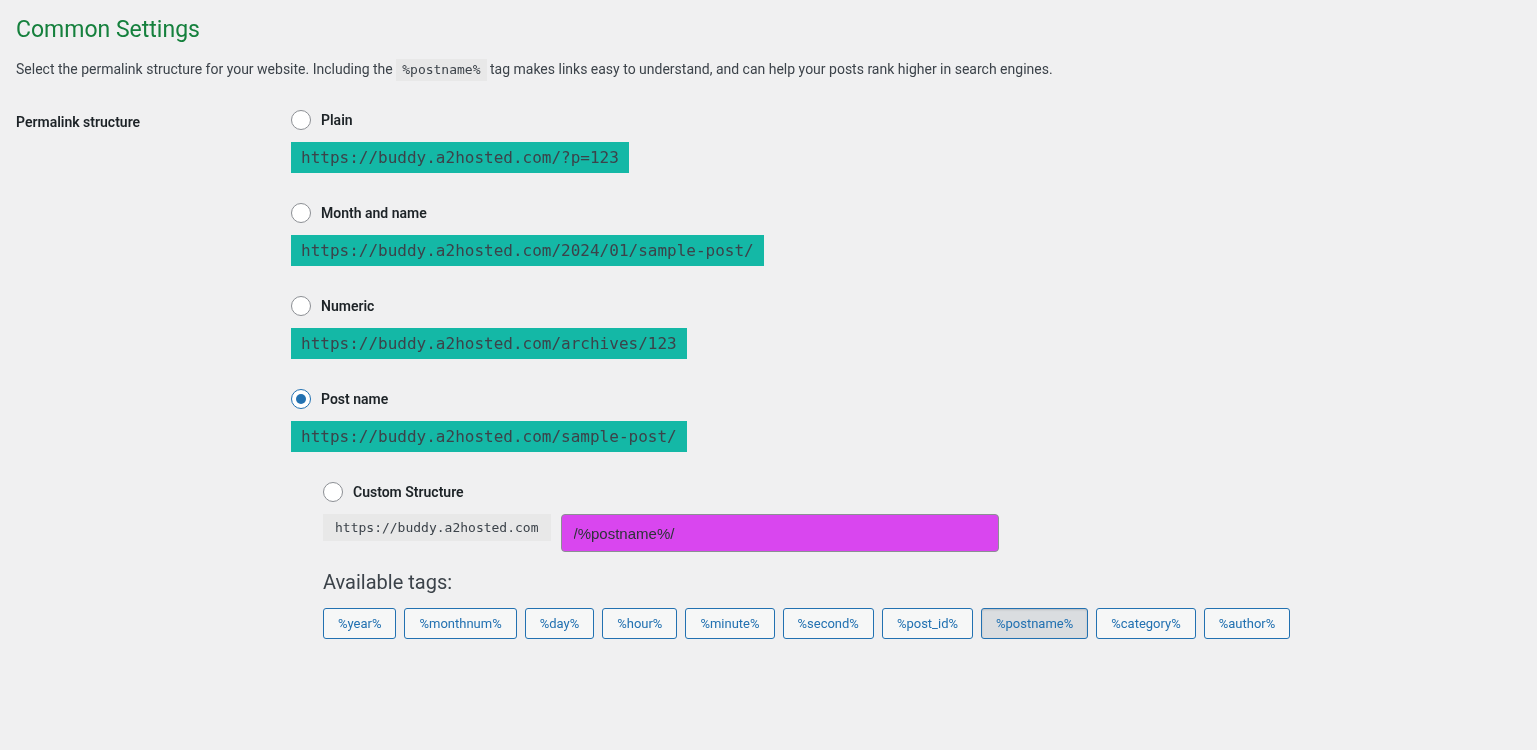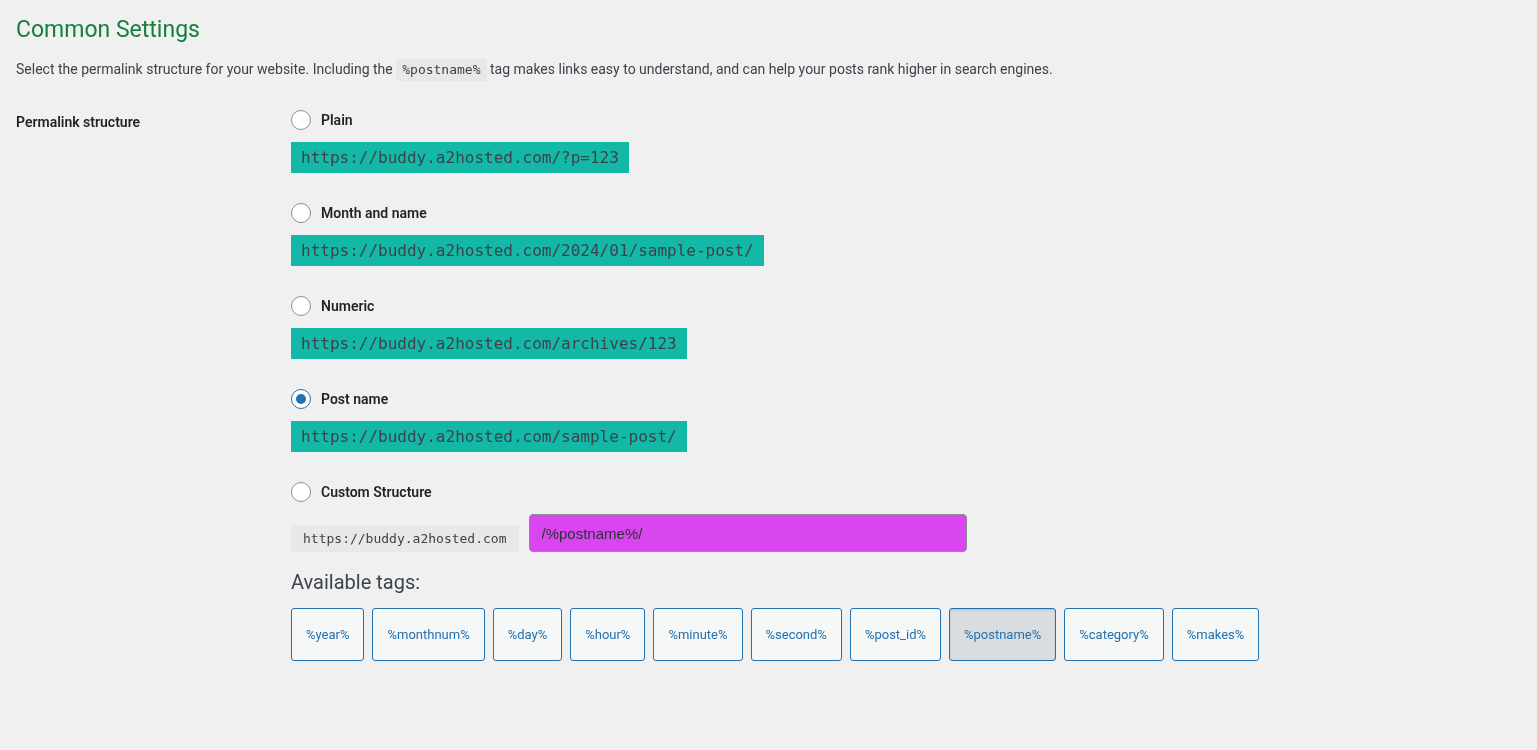--- a/index.html
+++ b/index.html
@@ -48,20 +48,21 @@
     color: #1d2327;
   }
   .form-fields-col {
     flex: 1;
   }
   .option-block {
     margin-bottom: 30px;
   }
   .option-block:last-of-type {
     margin-bottom: 0;
+    margin-left: 32px;
   }
   .option-head {
     display: flex;
     align-items: center;
     margin-bottom: 12px;
   }
   .radio {
     appearance: none;
     width: 20px;
     height: 20px;
@@ -94,21 +95,21 @@
     display: inline-block;
     background: #14b8a6;
     padding: 6px 10px;
     font-family: Consolas, Monaco, monospace;
     font-size: 16px;
     color: #3c434a;
     white-space: nowrap;
   }
   .custom-row {
     display: flex;
-    align-items: flex-end;
+    align-items: flex-start;
     gap: 10px;
     margin-bottom: 18px;
   }
   .prefix-box {
     display: inline-flex;
     align-items: center;
     background: #e8e8e8;
     padding: 6px 12px;
     font-family: Consolas, Monaco, monospace;
     font-size: 13px;
@@ -132,21 +133,21 @@
   .tag-row {
     display: flex;
     gap: 8px;
     flex-wrap: wrap;
   }
   .tag-btn {
     border: 1px solid #2271b1;
     background: #f6f7f7;
     color: #2271b1;
     border-radius: 3px;
-    padding: 18px 14px;
+    padding: 7px 14px;
     font-size: 13px;
     cursor: pointer;
     font-family: inherit;
   }
   .tag-btn.active {
     background: #dadde0;
     box-shadow: inset 0 1px 2px rgba(0,0,0,0.15);
   }
 </style>
 </head>
@@ -210,19 +211,19 @@
         <div class="tag-row">
           <button type="button" class="tag-btn">%year%</button>
           <button type="button" class="tag-btn">%monthnum%</button>
           <button type="button" class="tag-btn">%day%</button>
           <button type="button" class="tag-btn">%hour%</button>
           <button type="button" class="tag-btn">%minute%</button>
           <button type="button" class="tag-btn">%second%</button>
           <button type="button" class="tag-btn">%post_id%</button>
           <button type="button" class="tag-btn active">%postname%</button>
           <button type="button" class="tag-btn">%category%</button>
-          <button type="button" class="tag-btn">%makes%</button>
+          <button type="button" class="tag-btn">%author%</button>
         </div>
       </div>
 
     </div>
   </div>
 </div>
 
 </body></html>

